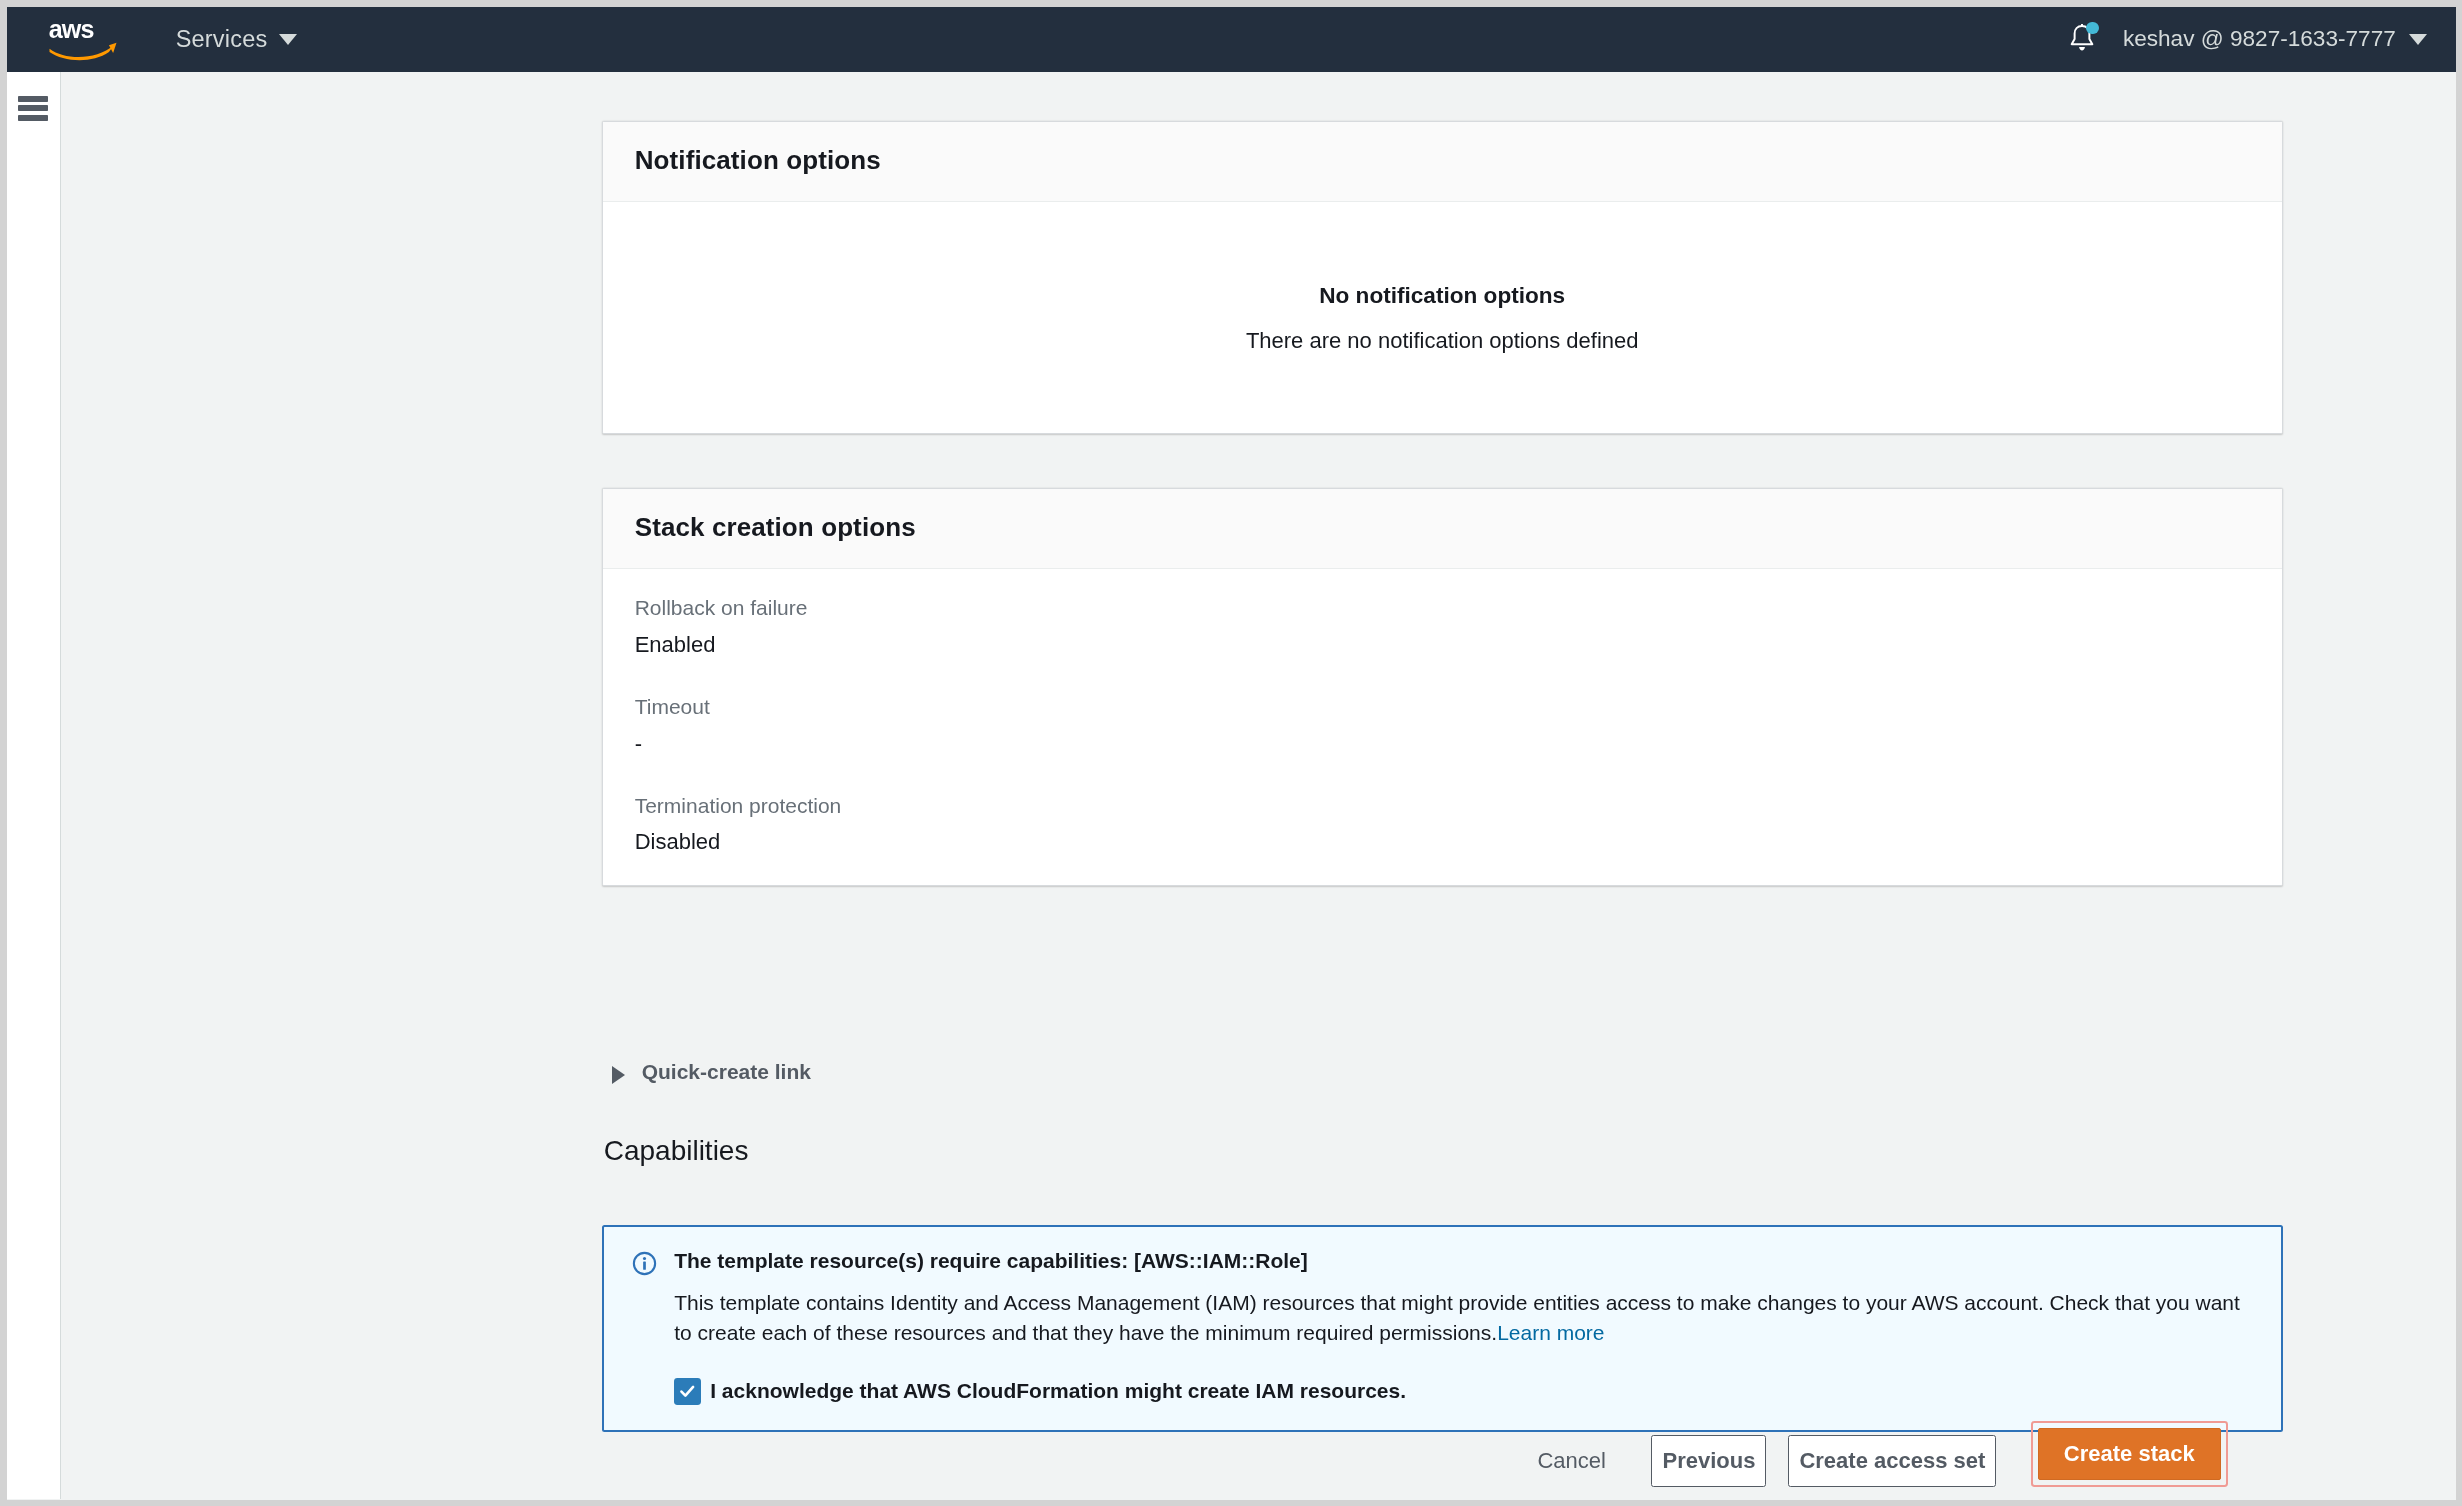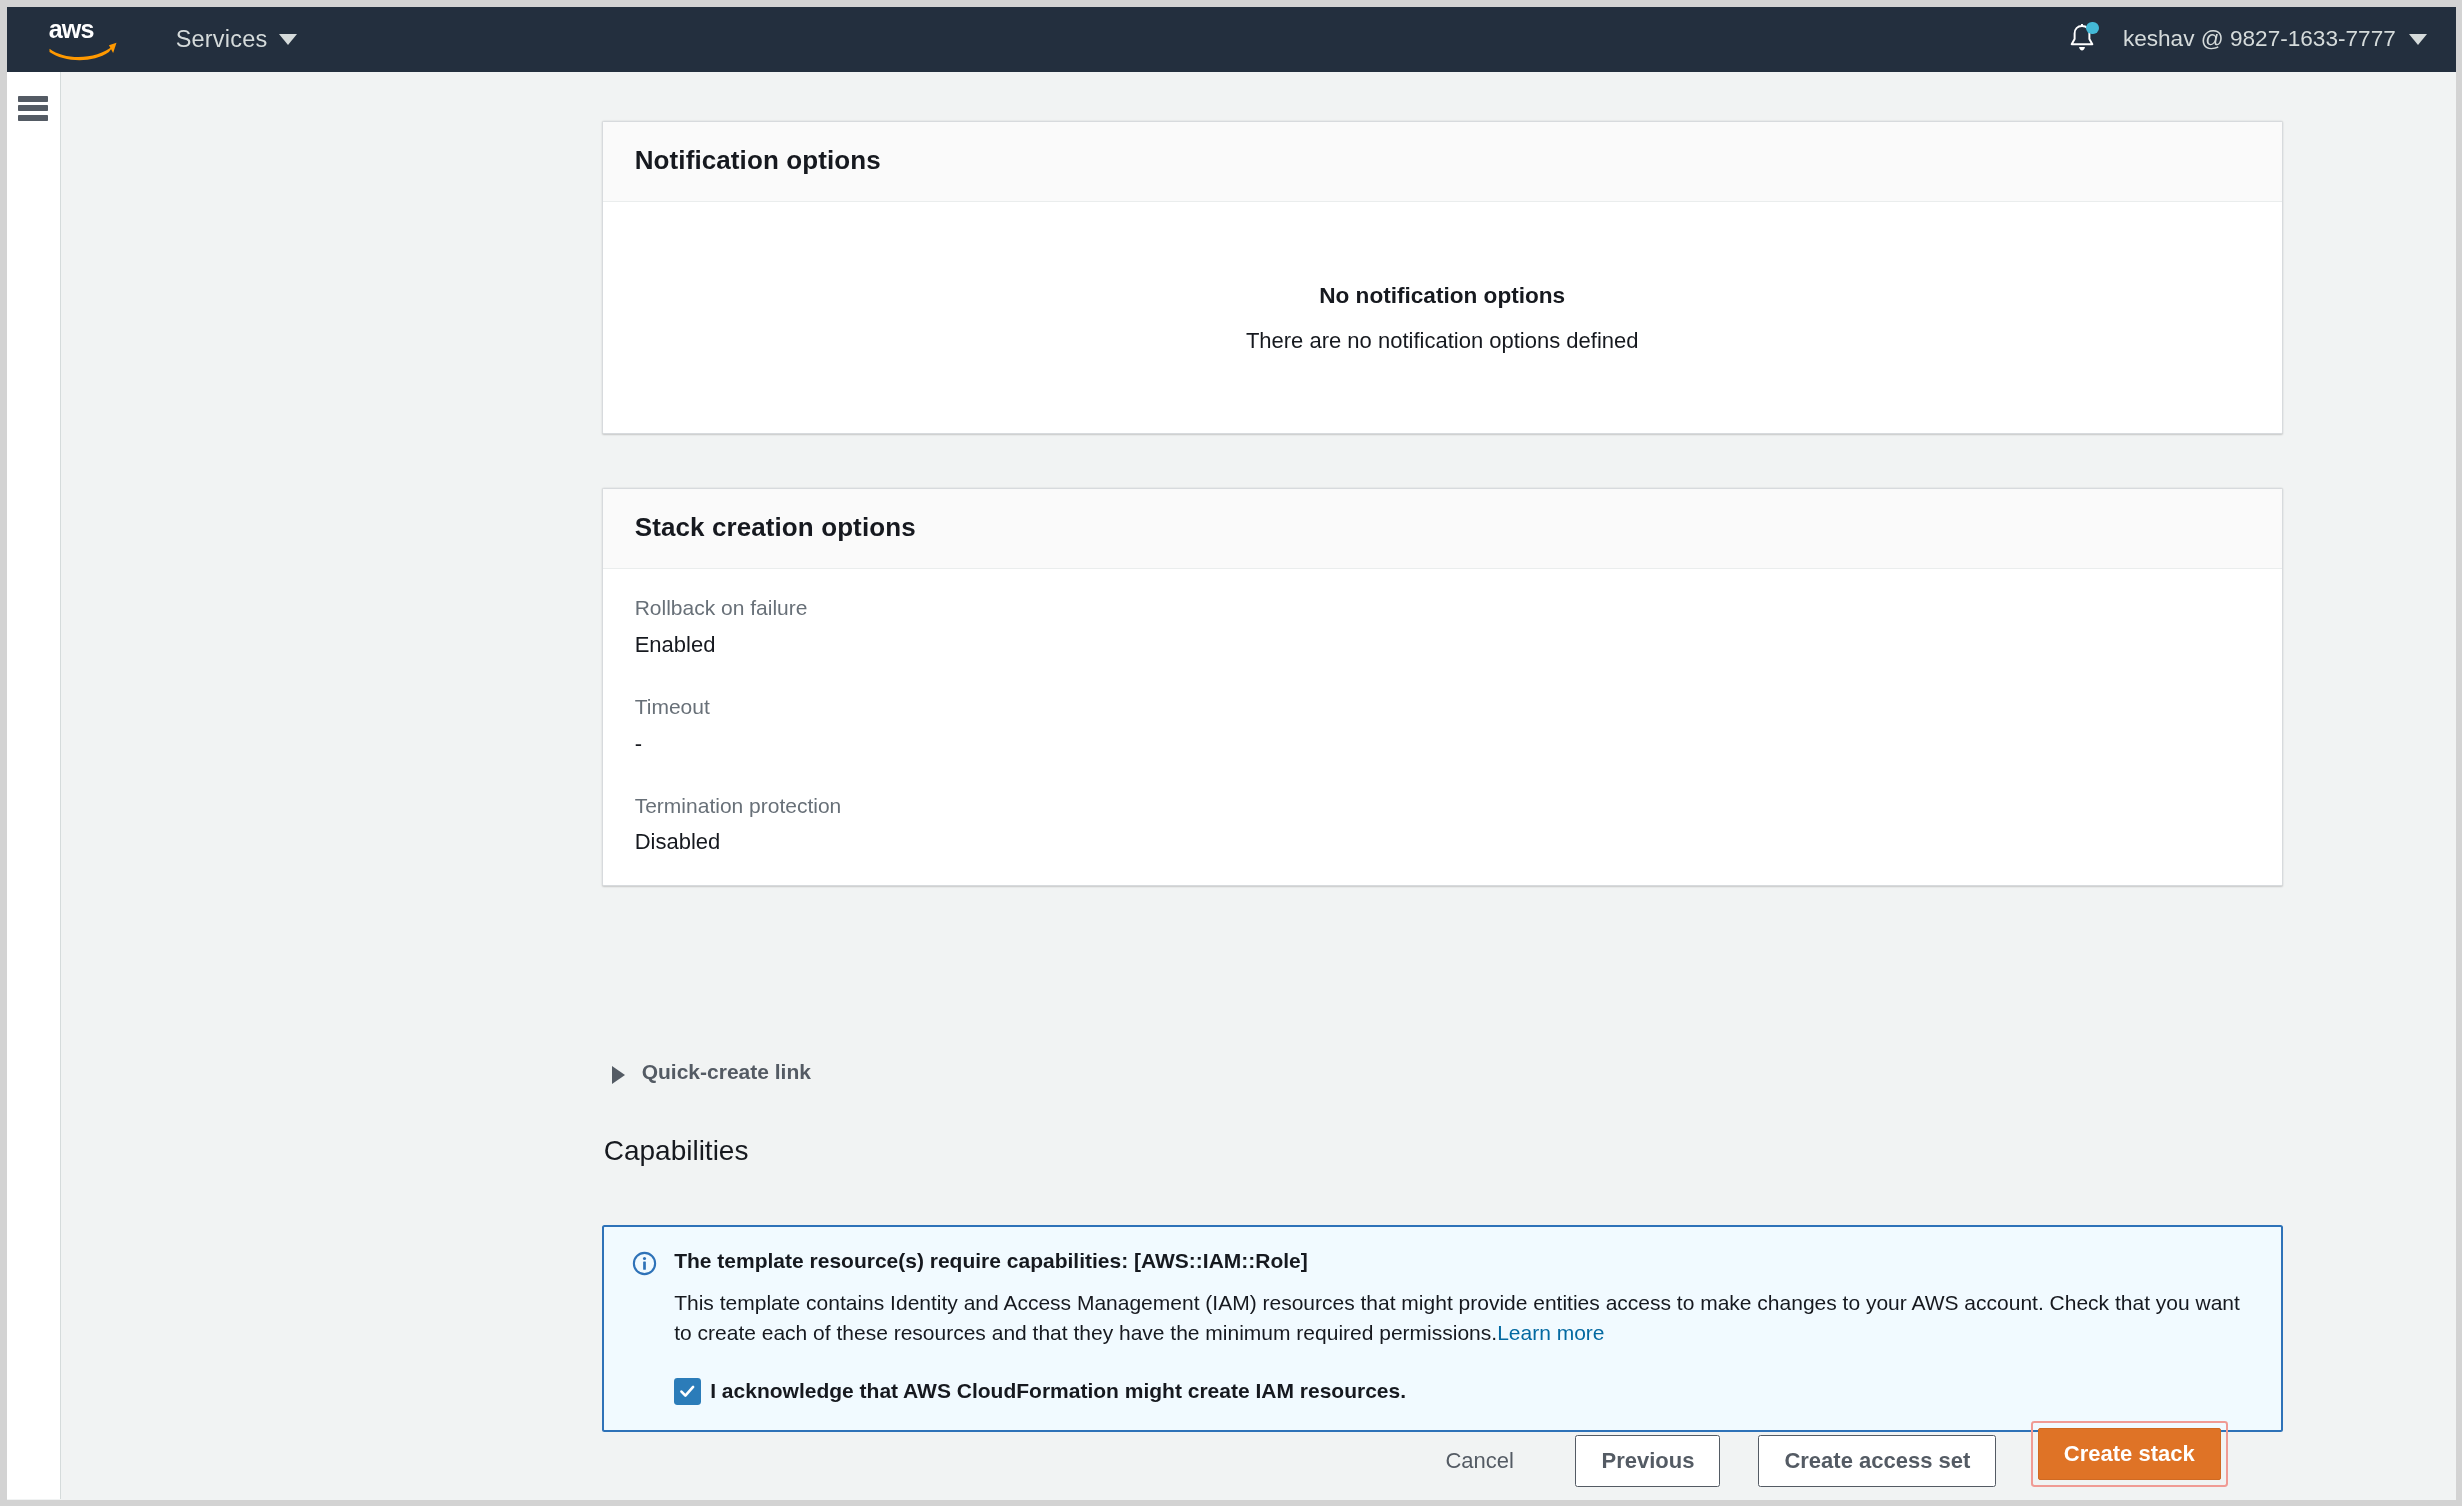--- a/index.html
+++ b/index.html
@@ -299,22 +299,22 @@
   .btn-normal {
     font-size: 22px;
     font-weight: bold;
     color: #545b64;
     background: #ffffff;
     border: 1.7px solid #545b64;
     border-radius: 2.5px;
     font-family: inherit;
     cursor: pointer;
     height: 52px;
-    padding: 0 25px;
-    margin-left: 22px;
+    padding: 0 10px;
+    margin-left: 6px;
   }
   .btn-primary-wrap {
     margin-left: 18.5px;
     border: 2.5px solid #f09b94;
     border-radius: 3.4px;
     padding: 5px;
     background: transparent;
   }
   .btn-primary {
     font-size: 22px;

